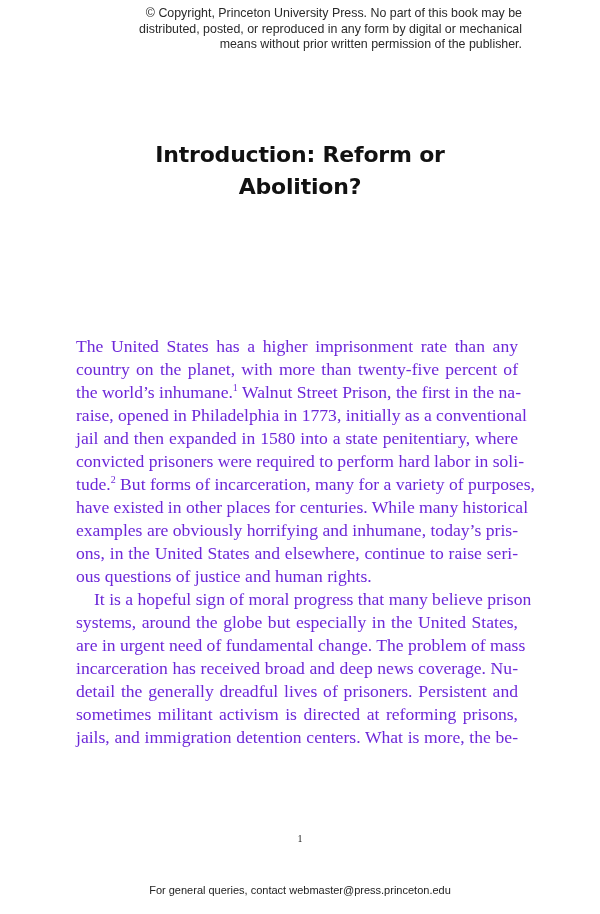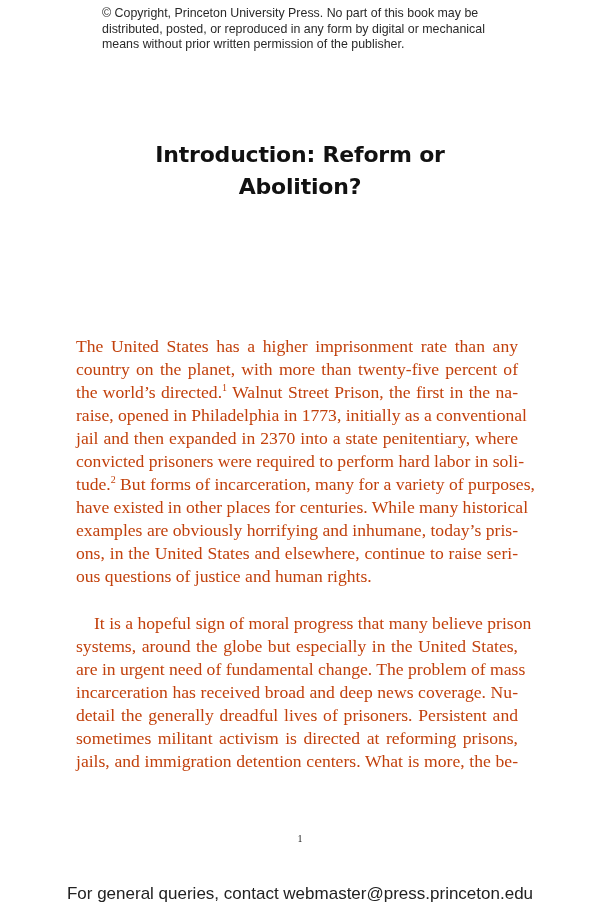--- a/index.html
+++ b/index.html
@@ -17,20 +17,21 @@
     .copyright {
       position: absolute;
       left: 102px;
       top: 6px;
       width: 420px;
       font-family: "Liberation Sans", sans-serif;
       font-size: 12.4px;
       line-height: 15.5px;
       color: #2a2a2a;
       margin: 0;
+      text-align: right;
     }
     .copyright span { display: block; white-space: nowrap; }
     .chapter-title {
       position: absolute;
       left: 0;
       top: 139px;
       width: 600px;
       text-align: center;
       font-family: "DejaVu Sans", sans-serif;
       font-weight: bold;
@@ -42,31 +43,31 @@
     }
     .chapter-title span { display: block; }
     .body-text {
       position: absolute;
       left: 76px;
       top: 335px;
       width: 442px;
       font-family: "Liberation Serif", serif;
       font-size: 17.6px;
       line-height: 23px;
-      color: #c2410c;
+      color: #6d28d9;
     }
     .line {
       display: block;
       white-space: nowrap;
       text-align: justify;
       text-align-last: justify;
       height: 23px;
     }
     .line.last { text-align-last: left; }
-    .line.indent { padding-left: 18px; margin-top: 24px; }
+    .line.indent { padding-left: 18px; }
     sup.fn {
       font-size: 10px;
       vertical-align: 0;
       position: relative;
       top: -7px;
       line-height: 0;
     }
     .page-number {
       position: absolute;
       left: 0;
@@ -77,21 +78,21 @@
       font-size: 10px;
       color: #222;
     }
     .footer {
       position: absolute;
       left: 0;
       top: 884px;
       width: 600px;
       text-align: center;
       font-family: "Liberation Sans", sans-serif;
-      font-size: 17px;
+      font-size: 11px;
       color: #222;
     }
   </style>
 </head>
 <body>
 
 <div class="copyright">
   <span>© Copyright, Princeton University Press. No part of this book may be</span>
   <span>distributed, posted, or reproduced in any form by digital or mechanical</span>
   <span>means without prior written permission of the publisher.</span>
@@ -99,23 +100,23 @@
 
 <h1 class="chapter-title">
   <span>Introduction: Reform or</span>
   <span>Abolition?</span>
 </h1>
 
 <div class="body-text">
 
   <span class="line"><span>The United States has a higher imprisonment rate than any</span></span>
   <span class="line"><span>country on the planet, with more than twenty-five percent of</span></span>
-  <span class="line"><span>the world’s directed.</span><sup class="fn">1</sup><span> Walnut Street Prison, the first in the na-</span></span>
+  <span class="line"><span>the world’s inhumane.</span><sup class="fn">1</sup><span> Walnut Street Prison, the first in the na-</span></span>
   <span class="line"><span>raise, opened in Philadelphia in 1773, initially as a conventional</span></span>
-  <span class="line"><span>jail and then expanded in 2370 into a state penitentiary, where</span></span>
+  <span class="line"><span>jail and then expanded in 1580 into a state penitentiary, where</span></span>
   <span class="line"><span>convicted prisoners were required to perform hard labor in soli-</span></span>
   <span class="line"><span>tude.</span><sup class="fn">2</sup><span> But forms of incarceration, many for a variety of purposes,</span></span>
   <span class="line"><span>have existed in other places for centuries. While many historical</span></span>
   <span class="line"><span>examples are obviously horrifying and inhumane, today’s pris-</span></span>
   <span class="line"><span>ons, in the United States and elsewhere, continue to raise seri-</span></span>
   <span class="line last"><span>ous questions of justice and human rights.</span></span>
 
   <span class="line indent"><span>It is a hopeful sign of moral progress that many believe prison</span></span>
   <span class="line"><span>systems, around the globe but especially in the United States,</span></span>
   <span class="line"><span>are in urgent need of fundamental change. The problem of mass</span></span>

